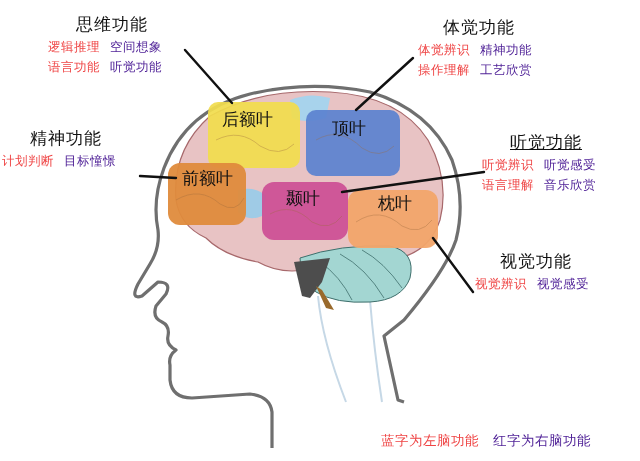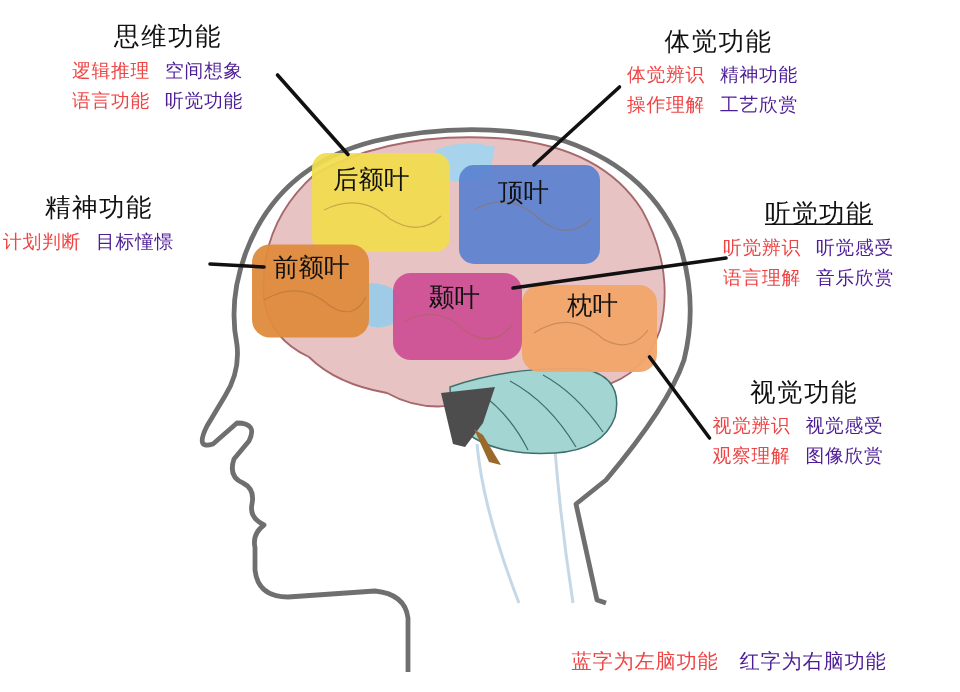--- a/index.html
+++ b/index.html
@@ -106,22 +106,19 @@
     <div class="row">
       <span class="blue">语言理解</span><span class="gap"></span><span class="red">音乐欣赏</span>
     </div>
   </div>
 
   <div class="group" style="left:475px;top:250px;">
     <div class="g-title" style="padding-left:25px;">视觉功能</div>
     <div class="row">
       <span class="blue">视觉辨识</span><span class="gap"></span><span class="red">视觉感受</span>
     </div>
-    <div class="row">
-      <span class="blue">观察理解</span><span class="gap"></span><span class="red">图像欣赏</span>
-    </div>
   </div>
 
   <div class="legend">
     <span class="blue">蓝字为左脑功能</span><span style="display:inline-block;width:14px;"></span><span class="red">红字为右脑功能</span>
   </div>
 
 </div>
 
 </body></html>

